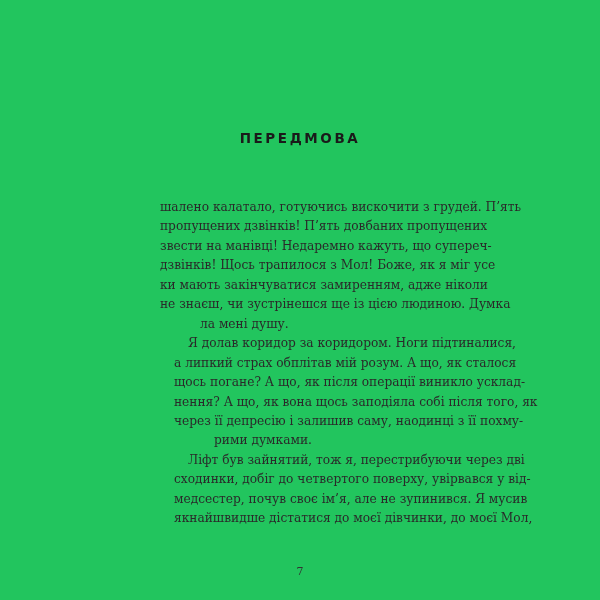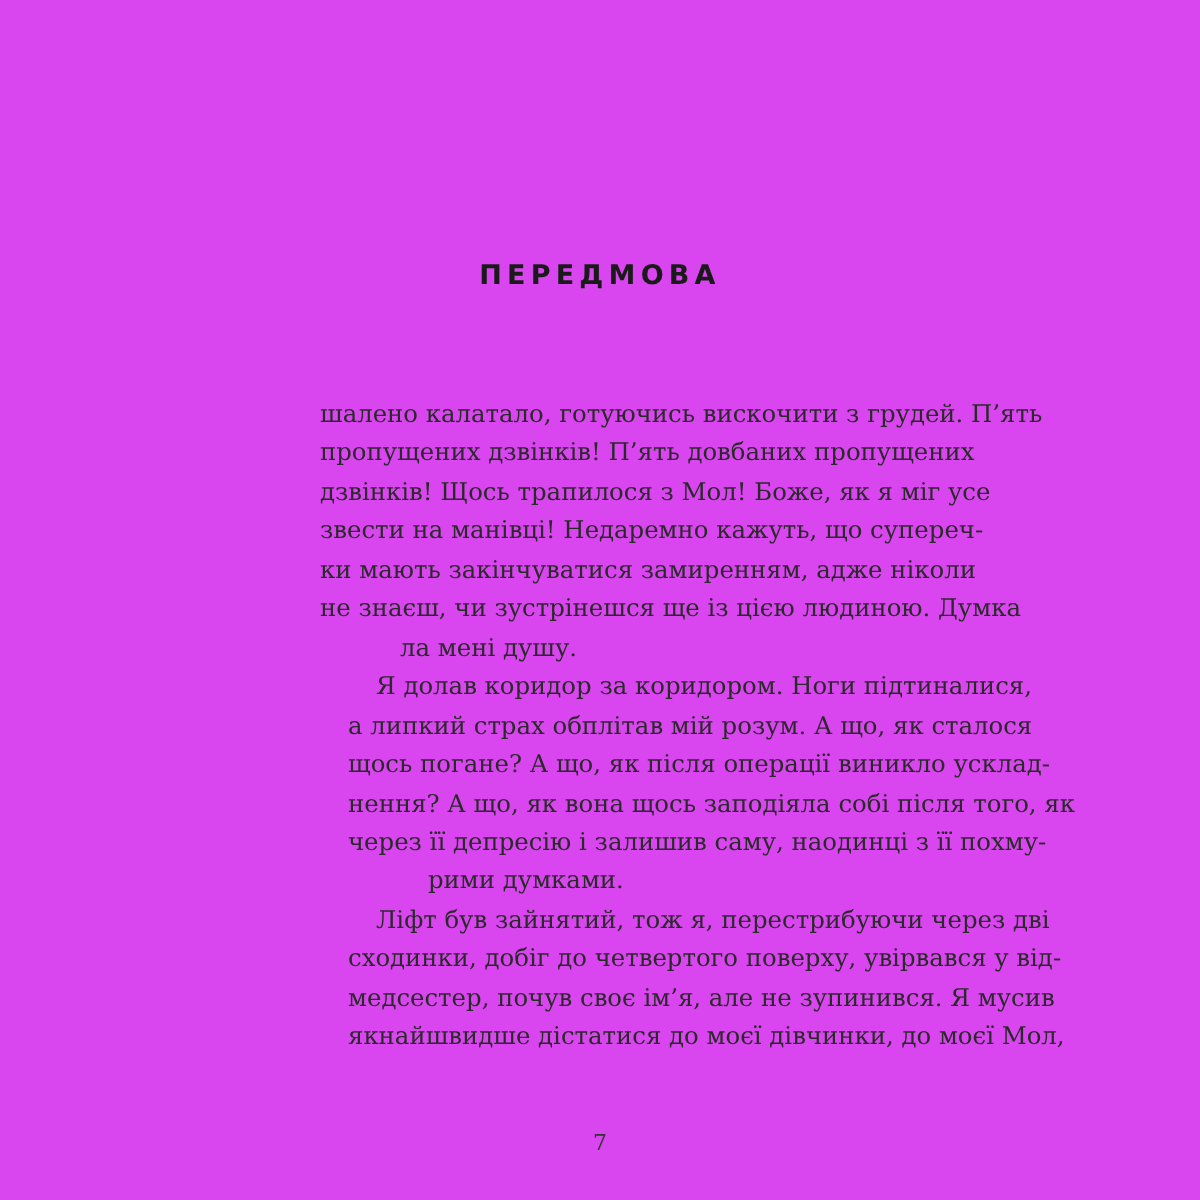--- a/index.html
+++ b/index.html
@@ -11,21 +11,21 @@
       width: 600px;
       height: 600px;
       position: relative;
       overflow: hidden;
       color: #2b2b2b;
     }
     .page {
       position: absolute;
       left: 0; top: 0;
       width: 600px; height: 600px;
-      background: #d946ef;
+      background: #22c55e;
     }
     .chapter-title {
       position: absolute;
       left: 0; width: 600px;
       top: 130px;
       text-align: center;
       font-family: "DejaVu Sans", sans-serif;
       font-weight: bold;
       font-size: 13.5px;
       letter-spacing: 2.6px;
@@ -85,22 +85,22 @@
 </head>
 <body>
 
 <div class="page">
   <h1 class="chapter-title">ПЕРЕДМОВА</h1>
 
   <div class="body-text">
     <p>
       <span class="line">шалено калатало, готуючись вискочити з грудей. П’ять</span>
       <span class="line">пропущених дзвінків! П’ять довбаних пропущених</span>
+      <span class="line">звести на манівці! Недаремно кажуть, що супереч-</span>
       <span class="line">дзвінків! Щось трапилося з Мол! Боже, як я міг усе</span>
-      <span class="line">звести на манівці! Недаремно кажуть, що супереч-</span>
       <span class="line">ки мають закінчуватися замиренням, адже ніколи</span>
       <span class="line">не знаєш, чи зустрінешся ще із цією людиною. Думка</span>
       <span class="line last">ла мені душу.</span>
     </p>
     <p class="indent">
       <span class="line" style="padding-left: 14px; width: 267px;">Я долав коридор за коридором. Ноги підтиналися,</span>
       <span class="line">а липкий страх обплітав мій розум. А що, як сталося</span>
       <span class="line">щось погане? А що, як після операції виникло усклад-</span>
       <span class="line">нення? А що, як вона щось заподіяла собі після того, як</span>
       <span class="line">через її депресію і залишив саму, наодинці з її похму-</span>

